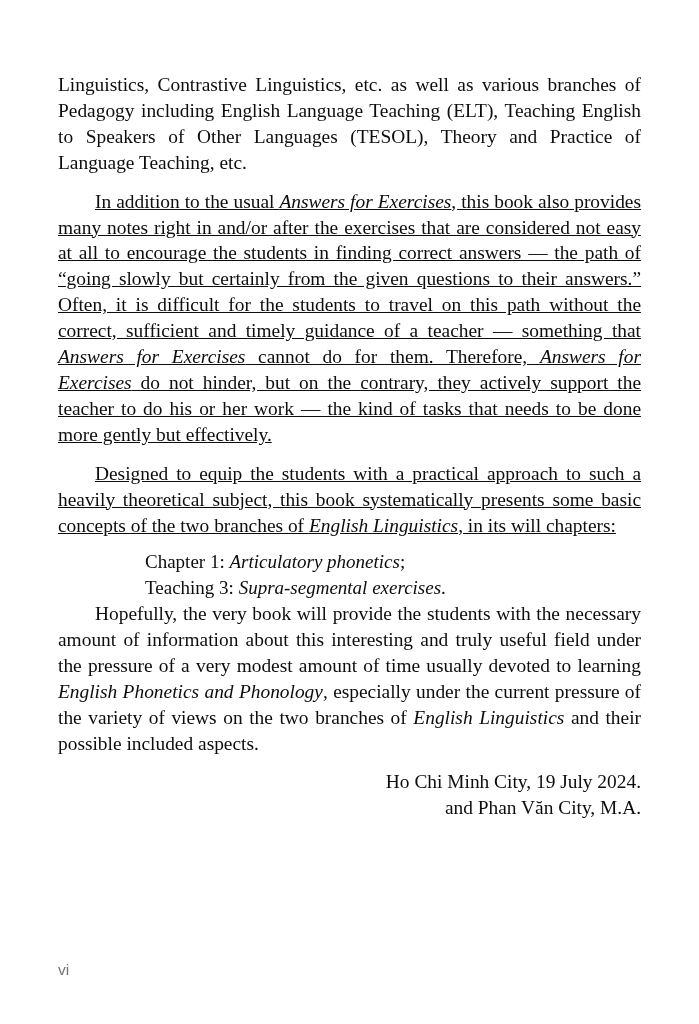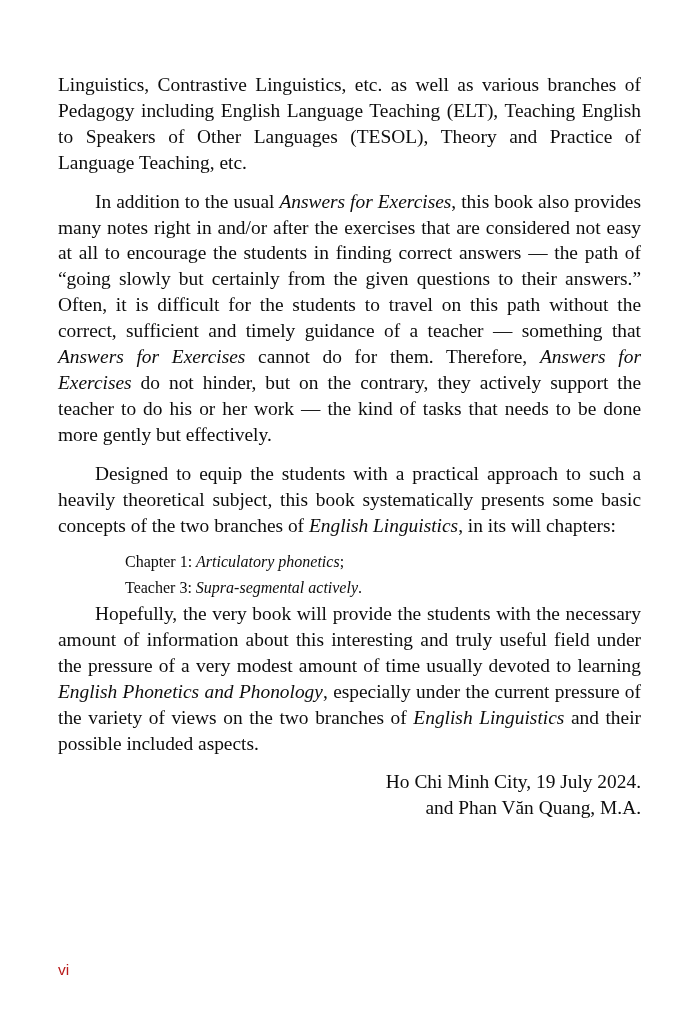--- a/index.html
+++ b/index.html
@@ -40,32 +40,33 @@
     line-height: 25.9px;
     hyphens: none;
   }
 
   p.para.indent {
     text-indent: 37px;
   }
 
   p.para + p.para {
     margin-top: 13px;
+    text-decoration: underline;
   }
 
   .chapter-list {
     margin: 11px 0 0 0;
     padding: 0;
     list-style: none;
   }
 
   .chapter-list li {
-    font-size: 16px;
+    font-size: 19px;
     line-height: 25.9px;
-    margin-left: 67px;
+    margin-left: 87px;
     white-space: nowrap;
   }
 
   .chapter-title {
     font-style: italic;
   }
 
   .signature {
     margin-top: 12px;
     text-align: right;
@@ -81,45 +82,45 @@
     font-style: italic;
   }
 
   .folio {
     position: absolute;
     left: 58px;
     top: 961px;
     font-family: "Liberation Sans", "DejaVu Sans", sans-serif;
     font-size: 15.5px;
     line-height: 18px;
-    color: #b91c1c;
+    color: #737373;
   }
 </style>
 </head>
 <body>
 
 <div class="page">
 
   <div class="textblock">
 
     <p class="para" id="para-1"><span>Linguistics, Contrastive Linguistics, etc. as well as various branches of Pedagogy including English Language Teaching (ELT), Teaching English to Speakers of Other Languages (TESOL), Theory and Practice of Language Teaching, etc.</span></p>
 
     <p class="para indent" id="para-2"><span>In addition to the usual </span><span class="ital">Answers for Exercises</span><span>, this book also provides many notes right in and/or after the exercises that are considered not easy at all to encourage the students in finding correct answers — the path of “going slowly but certainly from the given questions to their answers.” Often, it is difficult for the students to travel on this path without the correct, sufficient and timely guidance of a teacher — something that </span><span class="ital">Answers for Exercises</span><span> cannot do for them. Therefore, </span><span class="ital">Answers for Exercises</span><span> do not hinder, but on the contrary, they actively support the teacher to do his or her work — the kind of tasks that needs to be done more gently but effectively.</span></p>
 
     <p class="para indent" id="para-3"><span>Designed to equip the students with a practical approach to such a heavily theoretical subject, this book systematically presents some basic concepts of the two branches of </span><span class="ital">English Linguistics</span><span>, in its will chapters:</span></p>
 
     <ul class="chapter-list" id="chapter-list">
         <li><span>Chapter 1: </span><span class="chapter-title">Articulatory phonetics</span><span>;</span></li>
-        <li><span>Teacher 3: </span><span class="chapter-title">Supra-segmental actively</span><span>.</span></li>
+        <li><span>Teaching 3: </span><span class="chapter-title">Supra-segmental exercises</span><span>.</span></li>
       </ul>
 
     <p class="para indent" id="para-4"><span>Hopefully, the very book will provide the students with the necessary amount of information about this interesting and truly useful field under the pressure of a very modest amount of time usually devoted to learning </span><span class="ital">English Phonetics and Phonology</span><span>, especially under the current pressure of the variety of views on the two branches of </span><span class="ital">English Linguistics</span><span> and their possible included aspects.</span></p>
 
     <div class="signature">
       <div>Ho Chi Minh City, 19 July 2024.</div>
-      <div>and Phan Văn Quang, M.A.</div>
+      <div>and Phan Văn City, M.A.</div>
     </div>
 
   </div>
 
   <div class="folio">vi</div>
 
 </div>
 
 </body></html>

